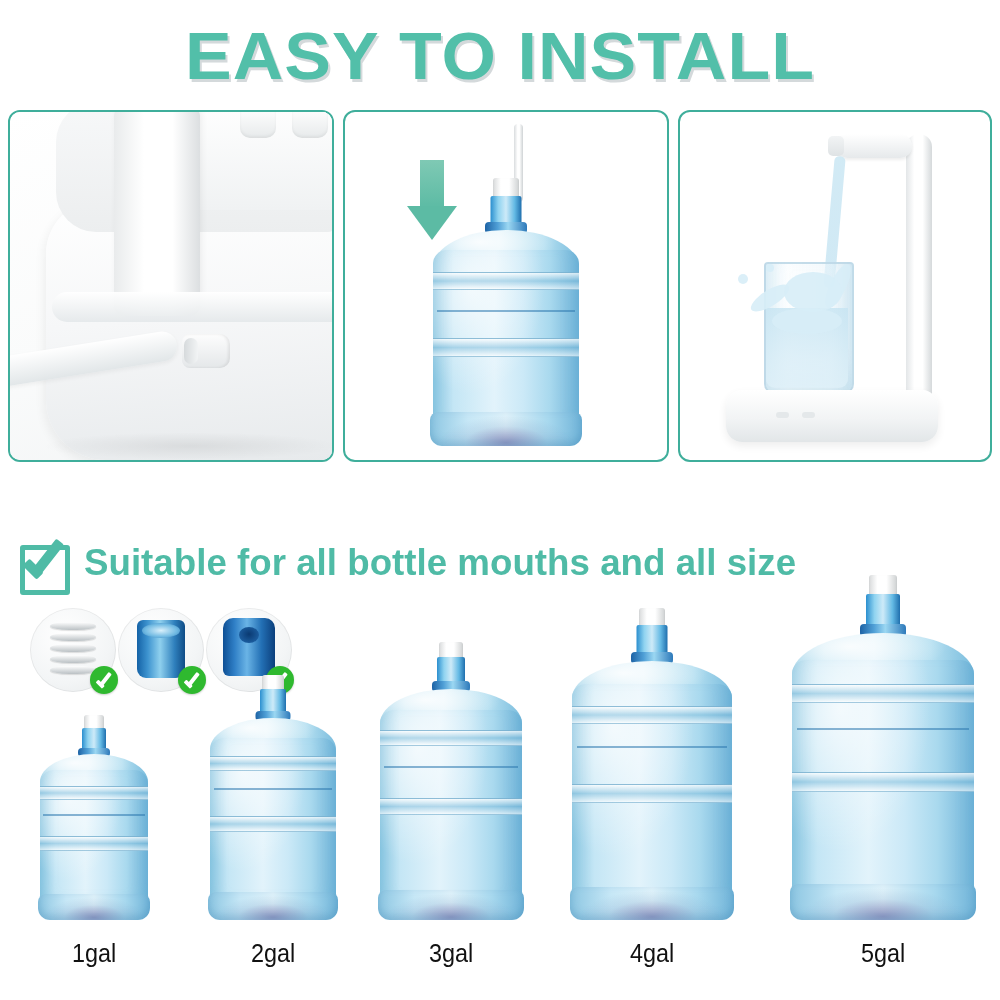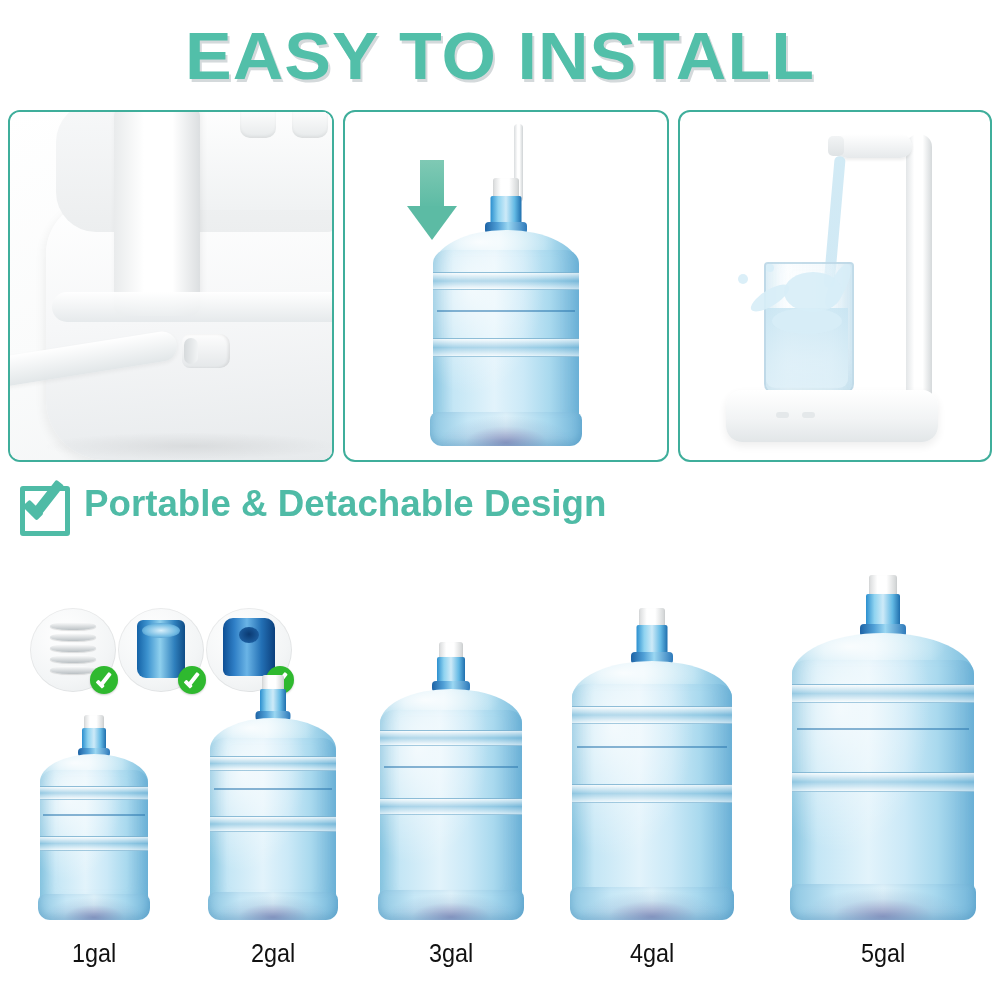--- a/index.html
+++ b/index.html
@@ -355,31 +355,31 @@
       <div class="splash" style="left:92px;top:196px;width:70px;height:26px;"></div>
       <div class="splash" style="left:58px;top:162px;width:10px;height:10px;"></div>
       <div class="splash" style="left:86px;top:152px;width:8px;height:8px;"></div>
 
       <div class="p3-base"></div>
       <div class="p3-led" style="left:96px;"></div>
       <div class="p3-led" style="left:122px;"></div>
     </div>
   </div>
 
-  <div class="bullet" id="bullet-1">
+
+  <div class="bullet" id="bullet-2">
     <div class="chk">
       <div class="box"></div>
       <div class="tick">
           <span class="s1"></span>
           <span class="s2"></span>
         </div>
     </div>
-    <div class="bullet-text">Portable &amp; Detachable Design</div>
-  </div>
-
+    <div class="bullet-text">Suitable for all bottle mouths and all size</div>
+  </div>
 
   <div class="mouth" id="mouth-1">
     <div class="disc">
       <div class="thread">
         <i style="top:0;"></i>
           <i style="top:11px;"></i>
           <i style="top:22px;"></i>
           <i style="top:33px;"></i>
           <i style="top:44px;"></i>
       </div>

